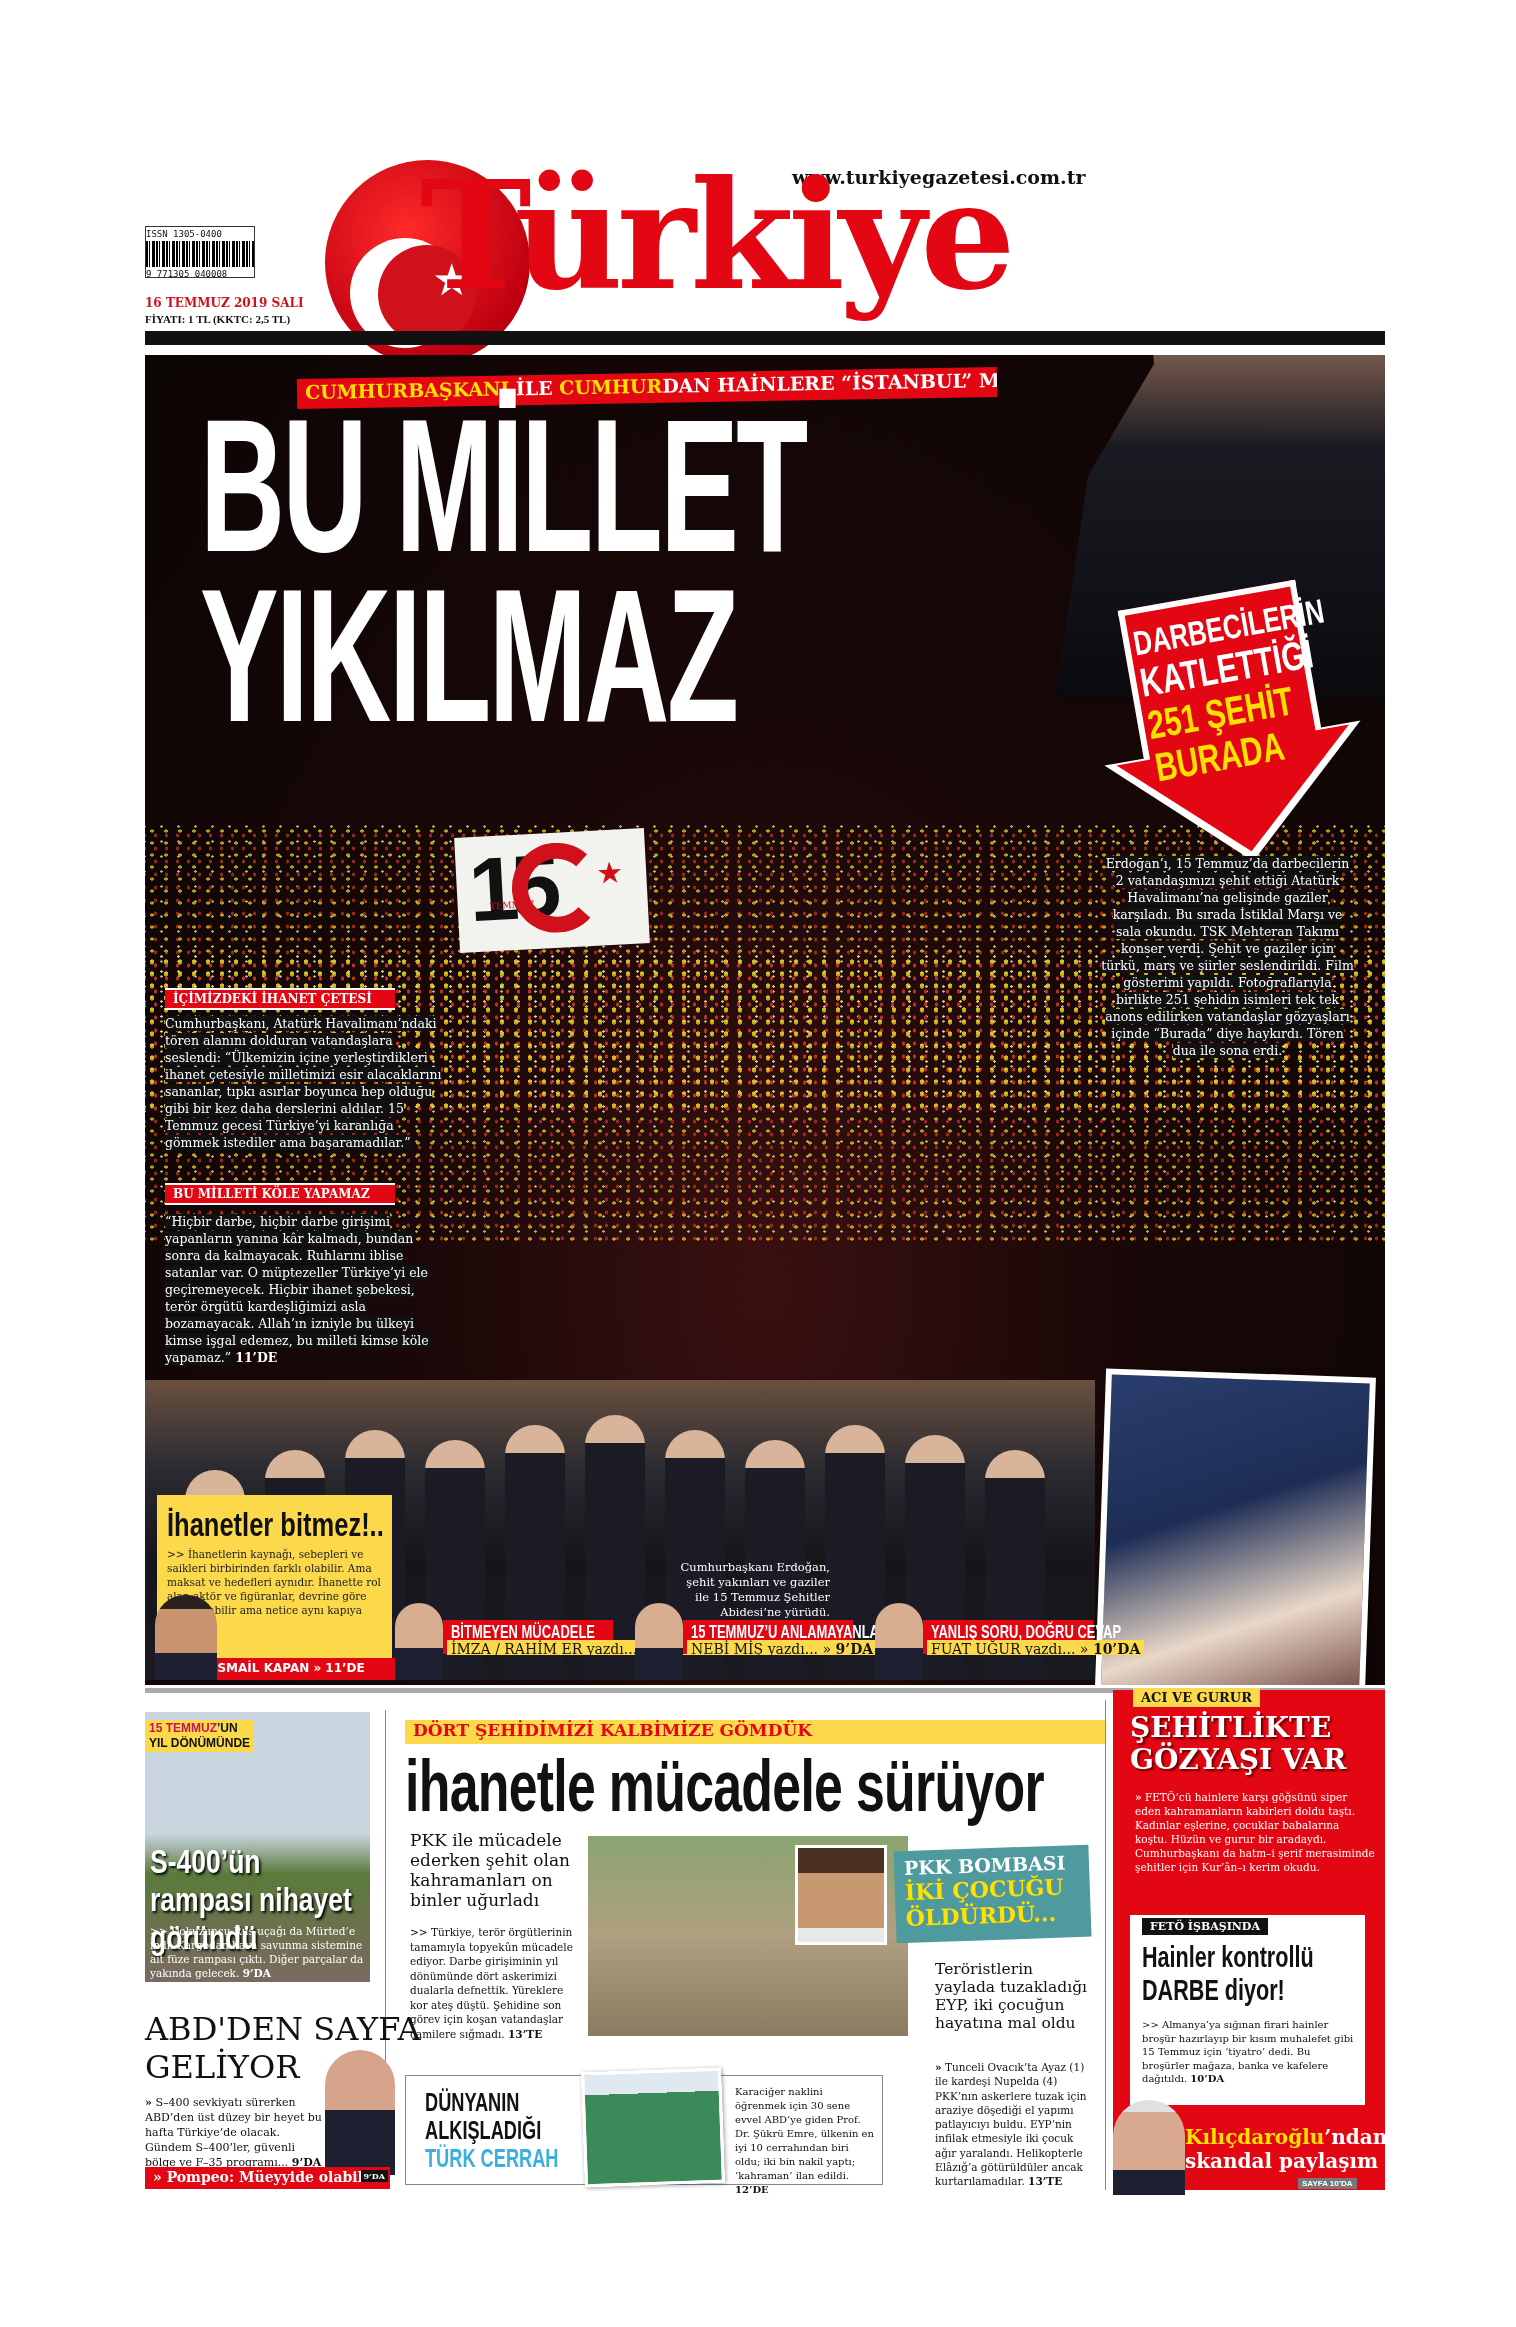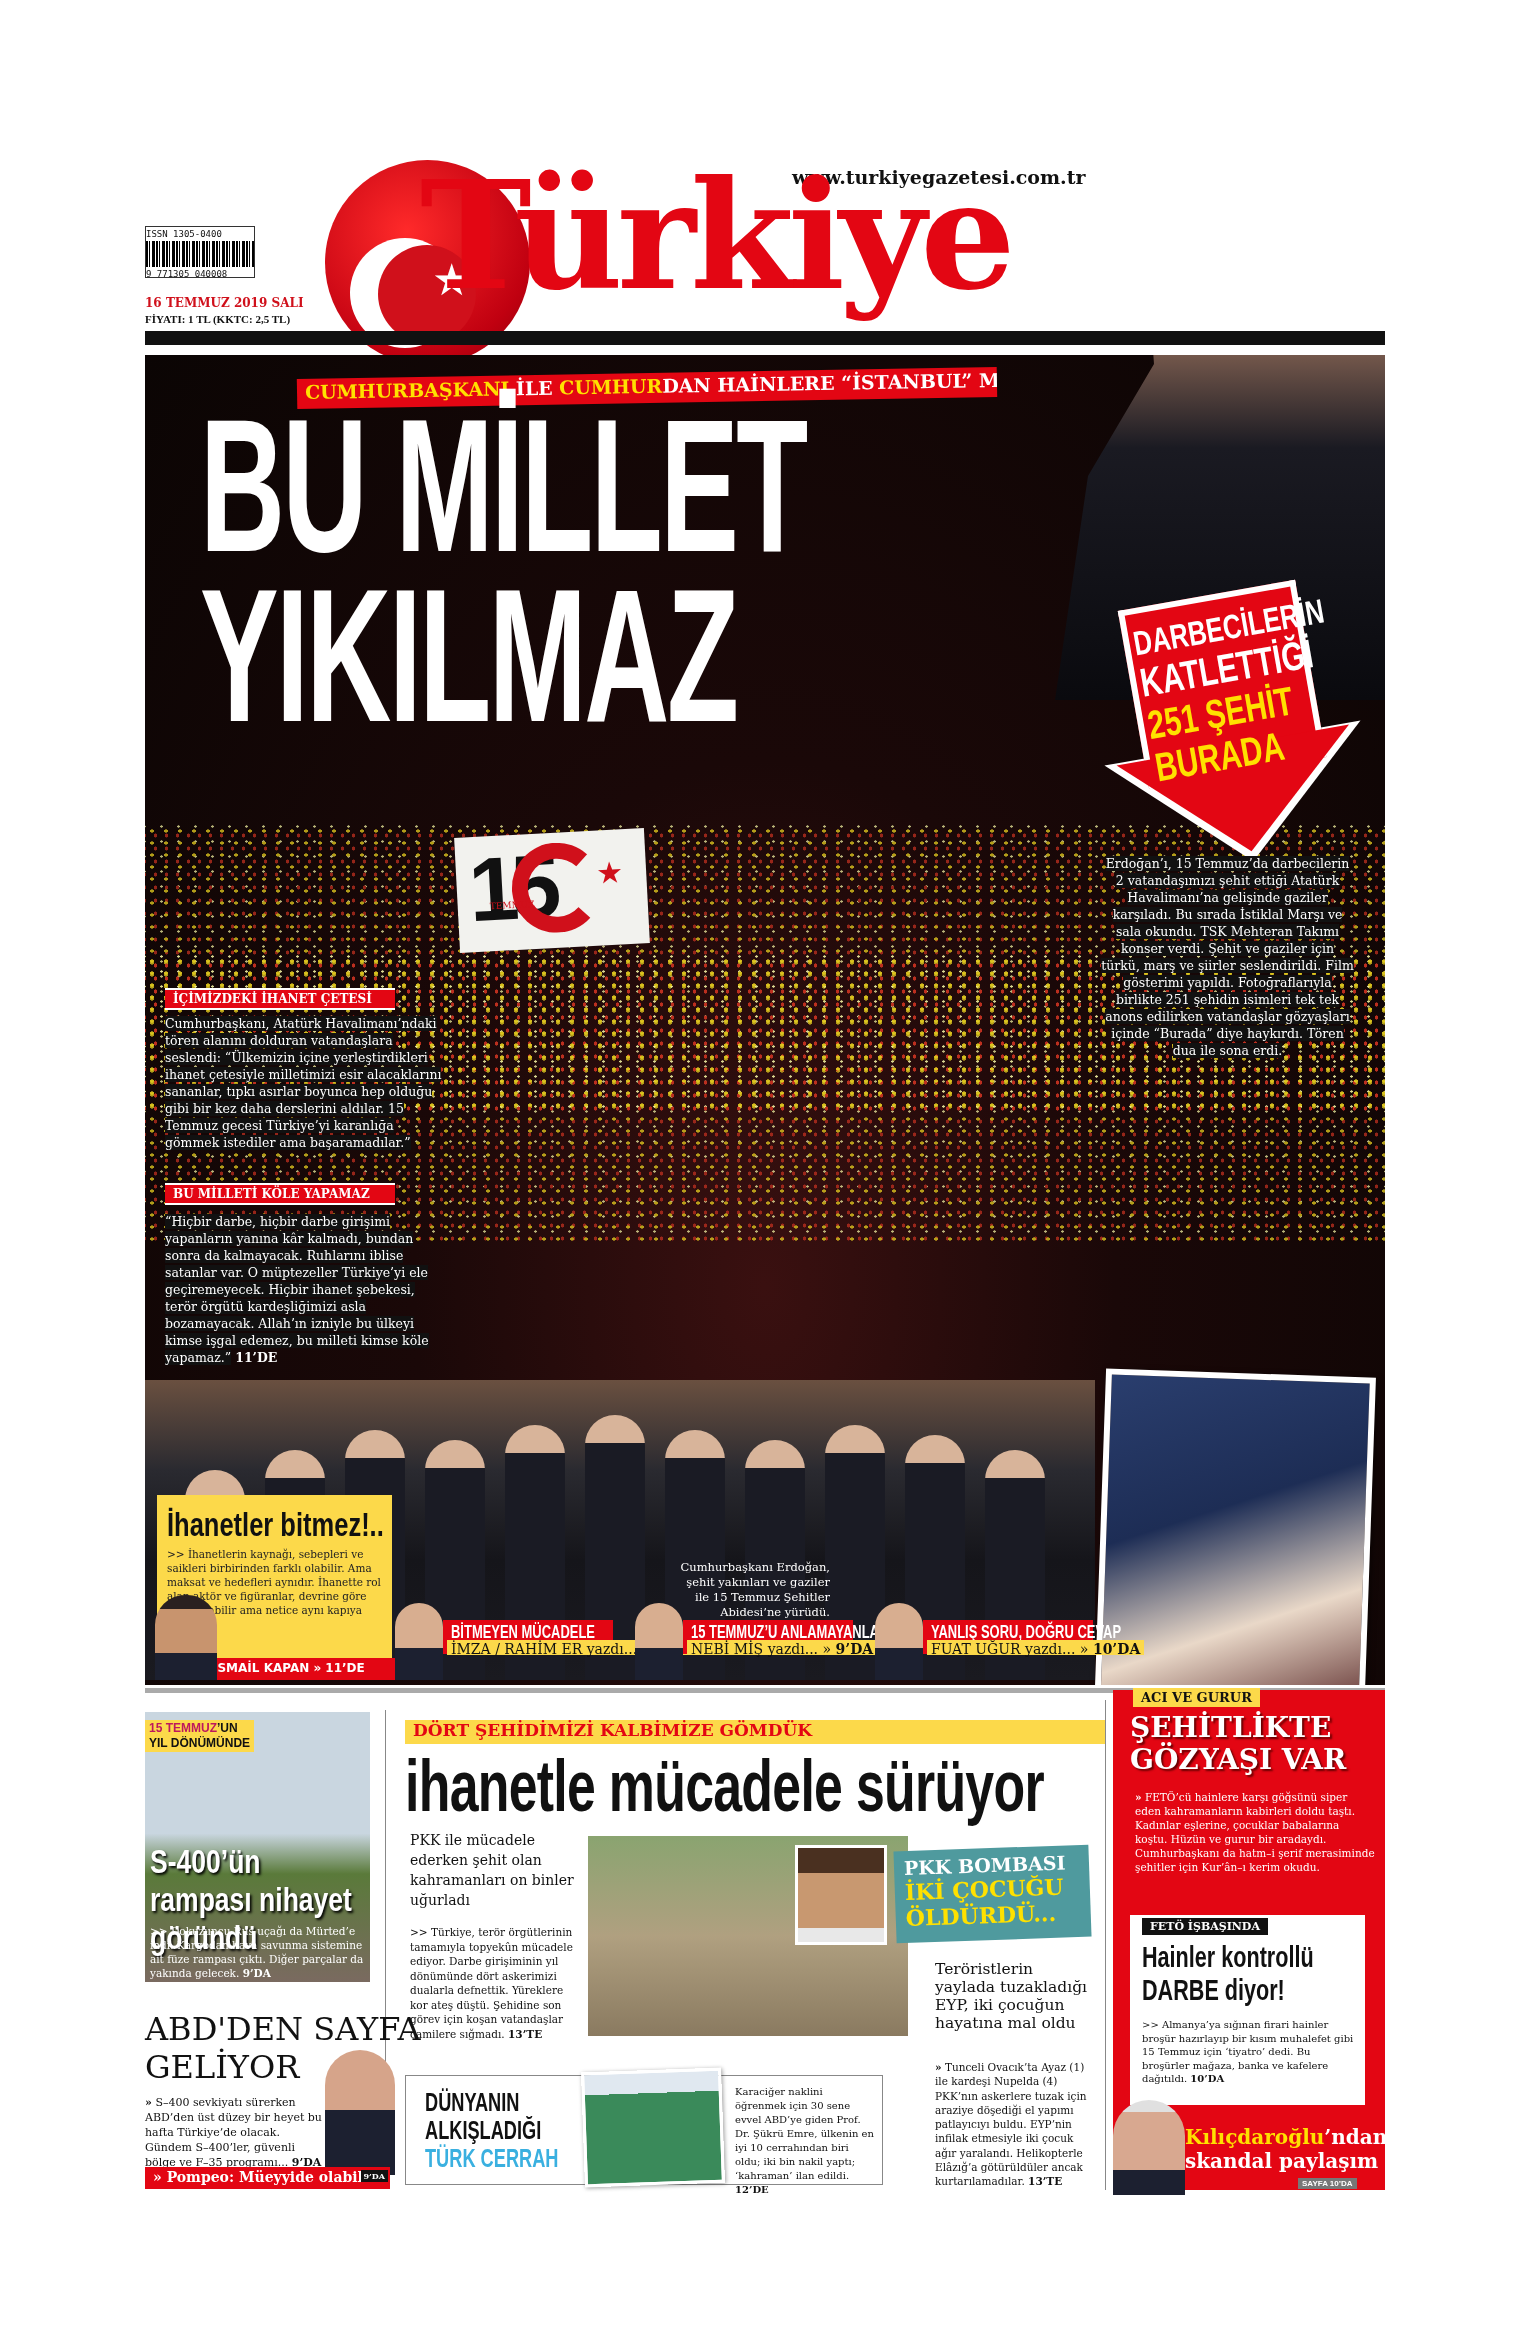--- a/index.html
+++ b/index.html
@@ -69,21 +69,21 @@
 #s400-title{left:150px;top:1842px;font-family:"Liberation Sans",sans-serif;font-weight:bold;font-size:34px;line-height:38px;color:#fff;transform:scaleX(.78);transform-origin:left top;white-space:nowrap;text-shadow:2px 2px 3px #000}
 #s400-body{left:150px;top:1924px;width:220px;font-size:10.5px;line-height:14px;color:#fff}
 #vline1{left:385px;top:1710px;width:1px;height:470px;background:#888}
 #abd-title{left:145px;top:2010px;font-family:"DejaVu Serif",serif;font-size:32px;line-height:38px;color:#111}
 #abd-body{left:145px;top:2095px;width:180px;font-size:11px;line-height:15px}
 #pompeo{left:325px;top:2050px;width:70px;height:125px;border-radius:35px 35px 0 0;background:linear-gradient(180deg,#d6a48a 0 60px,#1c2030 60px)}
 #pompeo-bar{left:145px;top:2167px;width:245px;height:22px;background:#e30613;color:#fff;font-family:"DejaVu Serif",serif;font-weight:bold;font-size:14px;padding:2px 8px}
 #pompeo-bar .pg{position:absolute;right:2px;top:3px;background:#111;color:#fff;font-size:8px;padding:1px 3px}
 #kicker2{left:405px;top:1720px;width:700px;height:24px;background:#fcd94a;font-family:"DejaVu Serif",serif;font-size:17px;color:#e30613;padding:0 8px;font-weight:bold}
 #main2{left:405px;top:1750px;font-family:"Liberation Sans",sans-serif;font-weight:bold;font-size:72px;line-height:1;transform:scaleX(.72);transform-origin:left top;white-space:nowrap;letter-spacing:-1px}
-#pkk-deck{left:410px;top:1830px;width:170px;font-family:"DejaVu Serif",serif;font-size:14px;line-height:20px}
+#pkk-deck{left:410px;top:1830px;width:170px;font-family:"DejaVu Serif",serif;font-size:17px;line-height:20px}
 #pkk-body{left:410px;top:1925px;width:170px;font-size:10.5px;line-height:14.5px}
 #girlphoto{left:588px;top:1836px;width:320px;height:200px;background:linear-gradient(180deg,#8aa470 0%,#b0a080 50%,#8a7a60 100%)}
 #boyphoto{left:795px;top:1845px;width:92px;height:100px;background:linear-gradient(180deg,#4a3020 0 25px,#c89870 25px 80px,#e8e8e8 80px);border:3px solid #fff}
 #pkkbomb{left:895px;top:1848px;width:195px;height:92px;background:#4f9a9e;transform:rotate(-2deg);padding:6px 10px;font-family:"DejaVu Serif",serif;font-weight:bold}
 #pkkbomb .a{font-size:19px;color:#fff;line-height:22px}
 #pkkbomb .b{font-size:22px;color:#ffe100;line-height:26px}
 #teror-deck{left:935px;top:1960px;width:160px;font-size:15.5px;line-height:18px;font-family:"DejaVu Serif",serif}
 #teror-body{left:935px;top:2060px;width:160px;font-size:10.5px;line-height:14.3px}
 #surgeon{left:405px;top:2075px;width:478px;height:110px;border:1px solid #888;background:#fff}
 #surgeon-title{left:425px;top:2088px;font-family:"Liberation Sans",sans-serif;font-weight:bold;font-size:26px;line-height:28px;transform:scaleX(.7);transform-origin:left top;white-space:nowrap}

